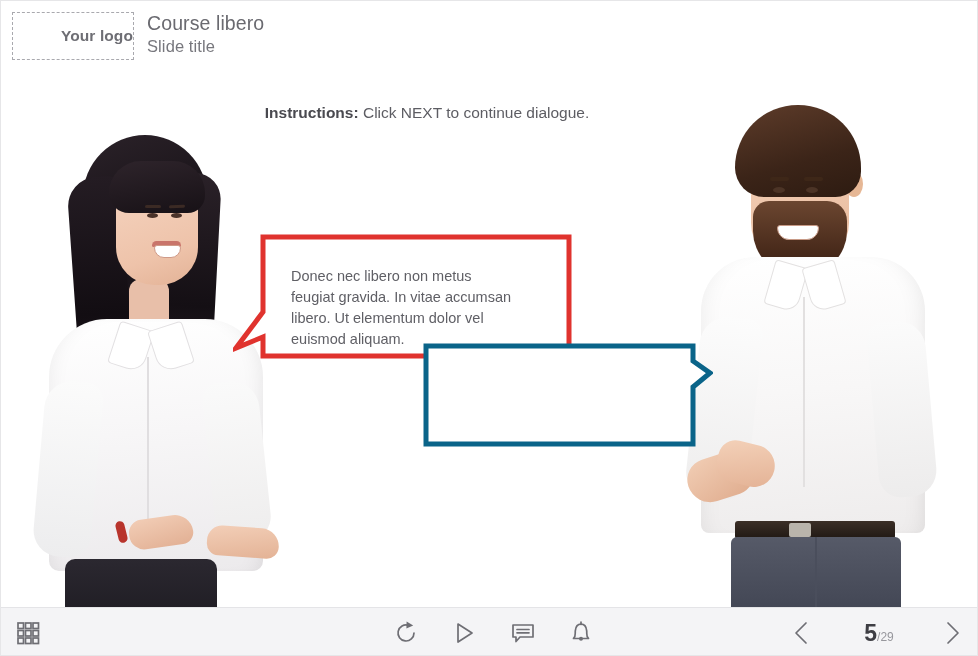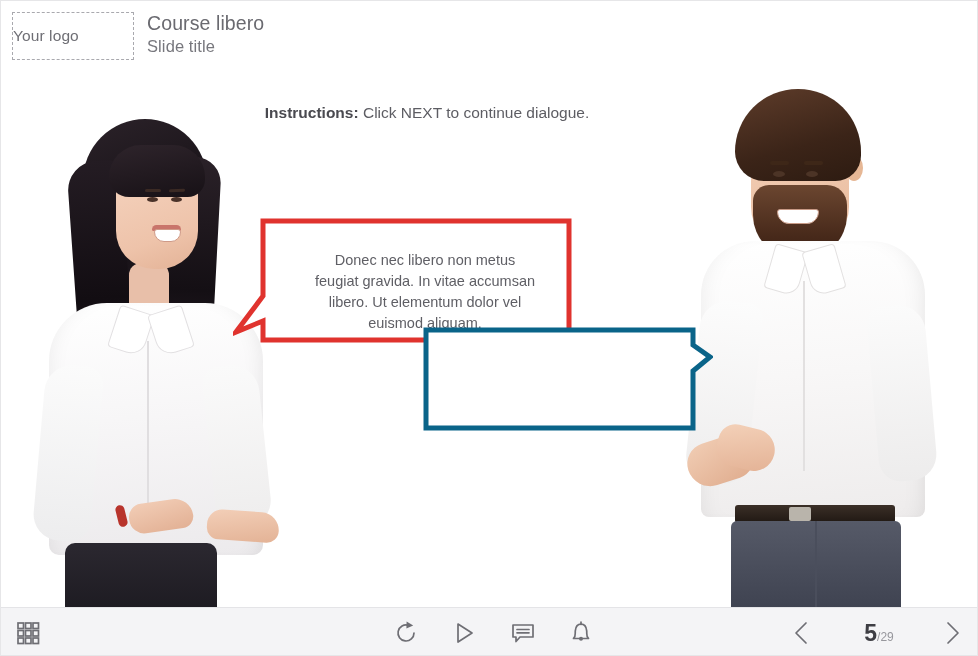--- a/index.html
+++ b/index.html
@@ -28,21 +28,22 @@
     height: 78px;
   }
   #logo-box {
     position: absolute;
     left: 11px; top: 11px;
     width: 122px; height: 48px;
     border: 1px dashed #a9a9ae;
     box-sizing: border-box;
     display: flex;
     align-items: center;
-    justify-content: flex-start;
+    justify-content: flex-end;
+    font-weight: bold;
   }
   #logo-text {
     font-size: 15.5px;
     color: #6e6e74;
     letter-spacing: 0.1px;
   }
   #titles {
     position: absolute;
     left: 146px; top: 10px;
   }
@@ -69,24 +70,23 @@
     color: #5d5d63;
   }
   #instructions .lead {
     font-weight: bold;
     color: #4a4a50;
   }
 
   
   #stage {
     position: absolute;
-    left: 0; top: 62px;
+    left: 0; top: 78px;
     width: 978px;
     height: 528px;
-    text-align: center;
   }
 
   .figure { position: absolute; }
 
   
   #woman { left: 20px; top: 50px; width: 272px; height: 478px; }
   #w-hair-back {
     position: absolute; left: 62px; top: 6px; width: 124px; height: 190px;
     background: linear-gradient(160deg,#2b2229 0%, #151015 55%, #241c23 100%);
     border-radius: 62px 62px 46px 46px;

